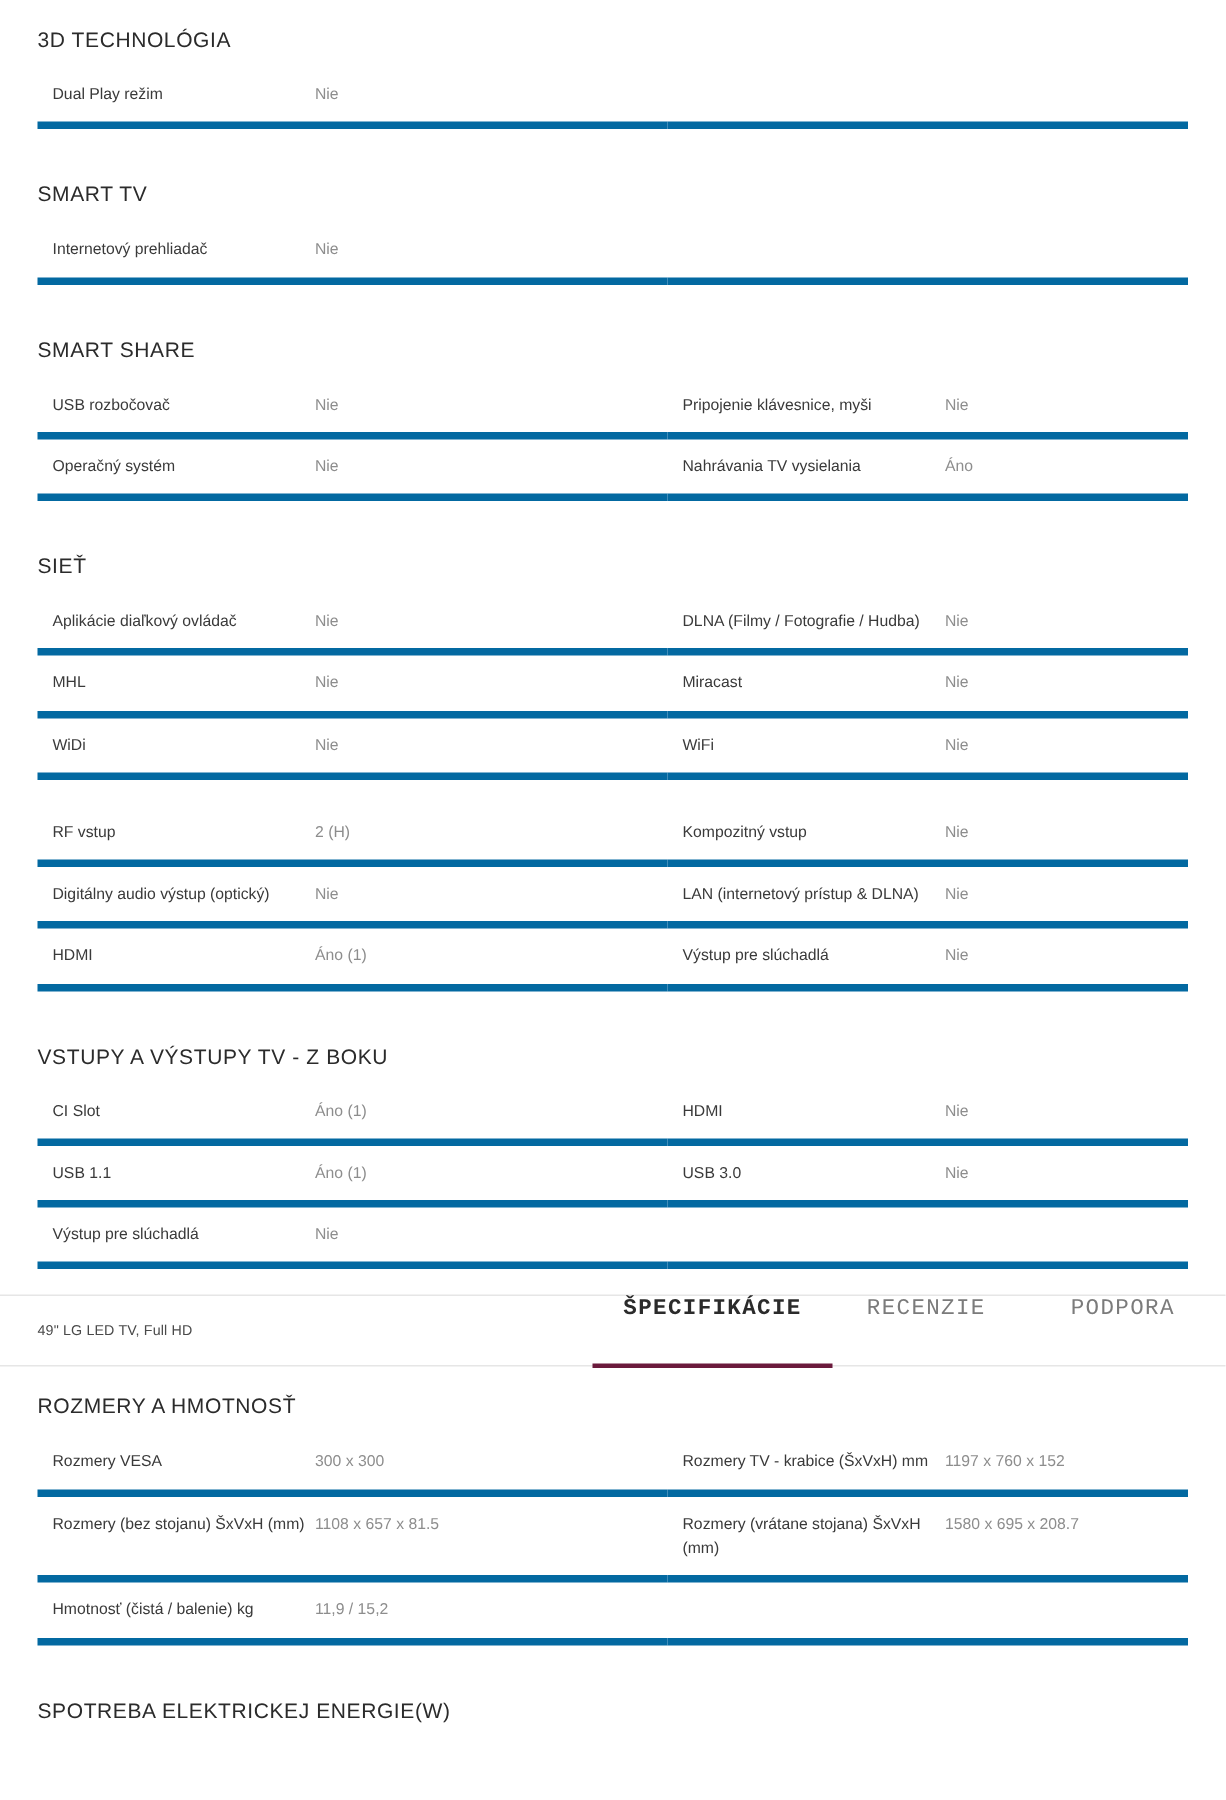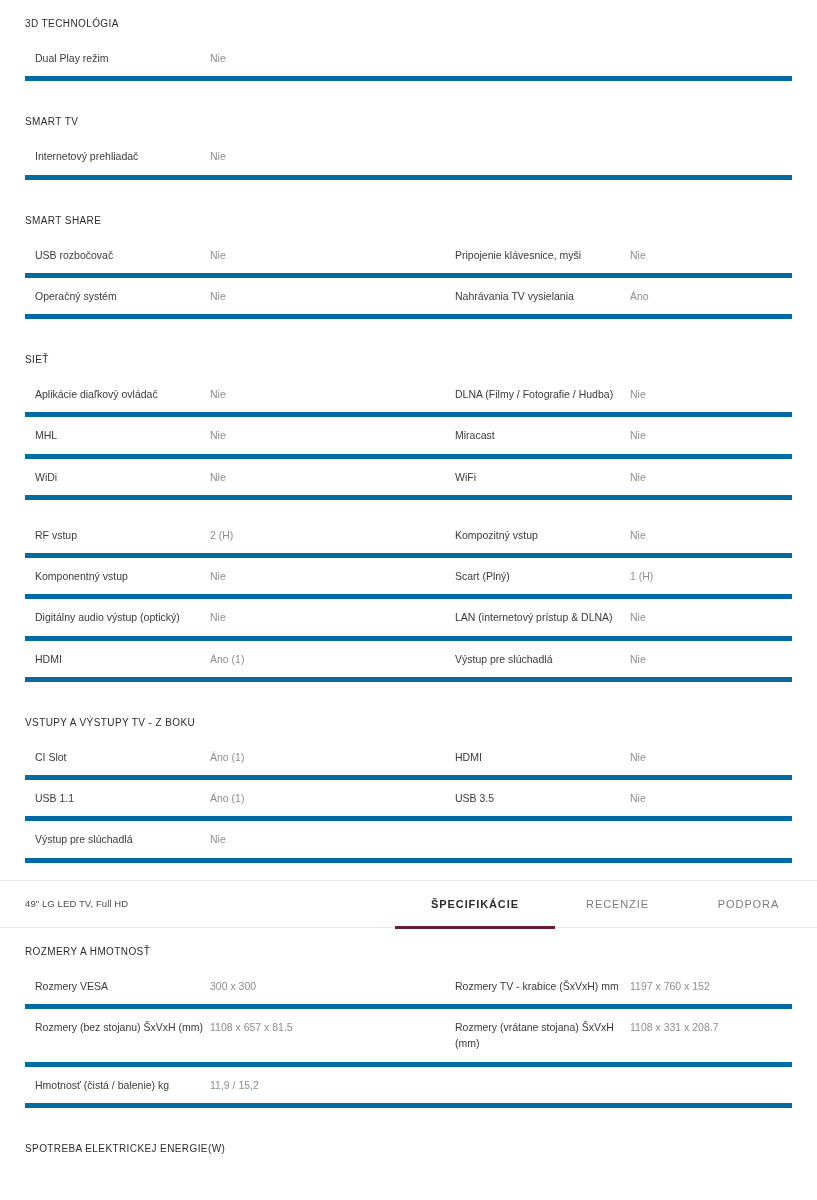--- a/index.html
+++ b/index.html
@@ -22,21 +22,21 @@
   .page {
     position: relative;
     width: 817px;
   }
 
   
   .spec-section {
     padding: 0 25px 0 25px;
   }
   .section-title {
-    font-size: 10px;
+    font-size: 14px;
     font-weight: 400;
     letter-spacing: 0.4px;
     color: #2b2b2b;
     text-transform: uppercase;
     margin: 0;
     padding: 18px 0 11px 0;
   }
 
   .spec-table {
     width: 100%;
@@ -89,27 +89,27 @@
   }
   .tab-list {
     margin-left: auto;
     display: flex;
     align-items: stretch;
     height: 100%;
   }
   .tab {
     position: relative;
     display: flex;
-    align-items: center;
     justify-content: center;
-    font-size: 11px;
+    font-size: 15px;
     letter-spacing: 0.9px;
     color: #7b7b7b;
     cursor: pointer;
     padding: 0 6px;
+    font-family: Liberation Mono, monospace;
   }
   .tab.t-spec  { width: 160px; }
   .tab.t-rev   { width: 125px; }
   .tab.t-supp  { width: 137px; }
   .tab.active {
     color: #2b2b2b;
     font-weight: 700;
   }
   .tab .underline {
     display: none;
@@ -238,26 +238,20 @@
             <col class="c4">
           </colgroup>
           <tbody>
             <tr>
               <td class="k">RF vstup</td>
               <td class="v">2 (H)</td>
               <td class="k">Kompozitný vstup</td>
               <td class="v">Nie</td>
             </tr>
             <tr>
-              <td class="k">Komponentný vstup</td>
-              <td class="v">Nie</td>
-              <td class="k">Scart (Plný)</td>
-              <td class="v">1 (H)</td>
-            </tr>
-            <tr>
               <td class="k">Digitálny audio výstup (optický)</td>
               <td class="v">Nie</td>
               <td class="k">LAN (internetový prístup &amp; DLNA)</td>
               <td class="v">Nie</td>
             </tr>
             <tr>
               <td class="k">HDMI</td>
               <td class="v">Áno (1)</td>
               <td class="k">Výstup pre slúchadlá</td>
               <td class="v">Nie</td>
@@ -278,21 +272,21 @@
           <tbody>
             <tr>
               <td class="k">CI Slot</td>
               <td class="v">Áno (1)</td>
               <td class="k">HDMI</td>
               <td class="v">Nie</td>
             </tr>
             <tr>
               <td class="k">USB 1.1</td>
               <td class="v">Áno (1)</td>
-              <td class="k">USB 3.5</td>
+              <td class="k">USB 3.0</td>
               <td class="v">Nie</td>
             </tr>
             <tr>
               <td class="k">Výstup pre slúchadlá</td>
               <td class="v">Nie</td>
               <td class="k"></td>
               <td class="v"></td>
             </tr>
           </tbody>
         </table>
@@ -332,21 +326,21 @@
             <tr>
               <td class="k">Rozmery VESA</td>
               <td class="v">300 x 300</td>
               <td class="k">Rozmery TV - krabice (ŠxVxH) mm</td>
               <td class="v">1197 x 760 x 152</td>
             </tr>
             <tr>
               <td class="k">Rozmery (bez stojanu) ŠxVxH (mm)</td>
               <td class="v">1108 x 657 x 81.5</td>
               <td class="k">Rozmery (vrátane stojana) ŠxVxH (mm)</td>
-              <td class="v">1108 x 331 x 208.7</td>
+              <td class="v">1580 x 695 x 208.7</td>
             </tr>
             <tr>
               <td class="k">Hmotnosť (čistá / balenie) kg</td>
               <td class="v">11,9 / 15,2</td>
               <td class="k"></td>
               <td class="v"></td>
             </tr>
           </tbody>
         </table>
         <div class="gap-after"></div>

